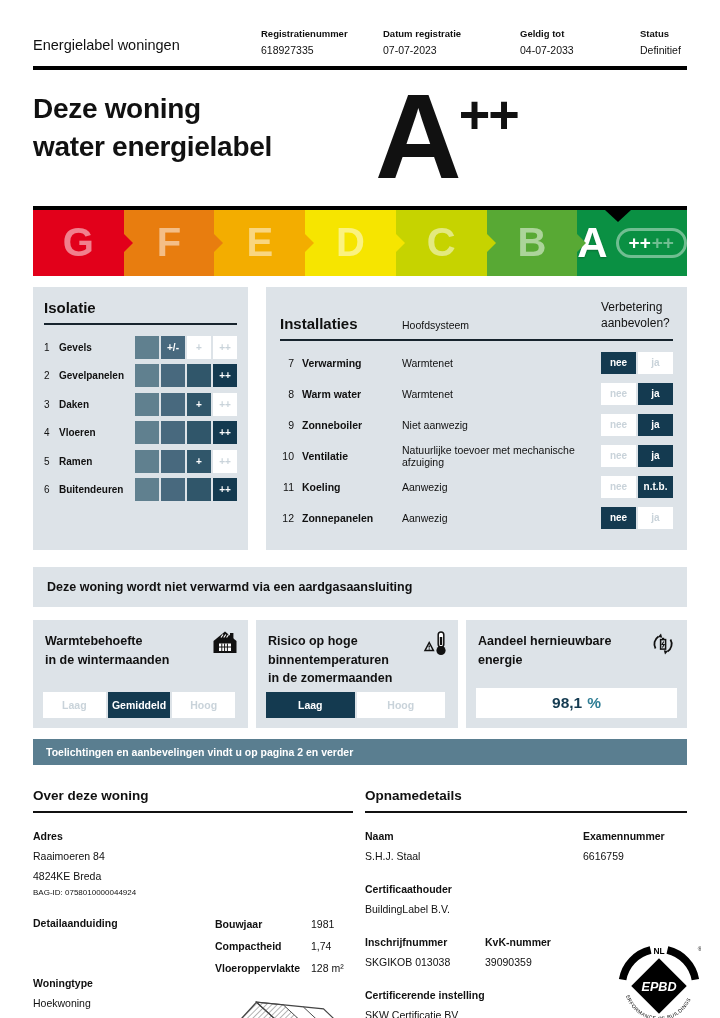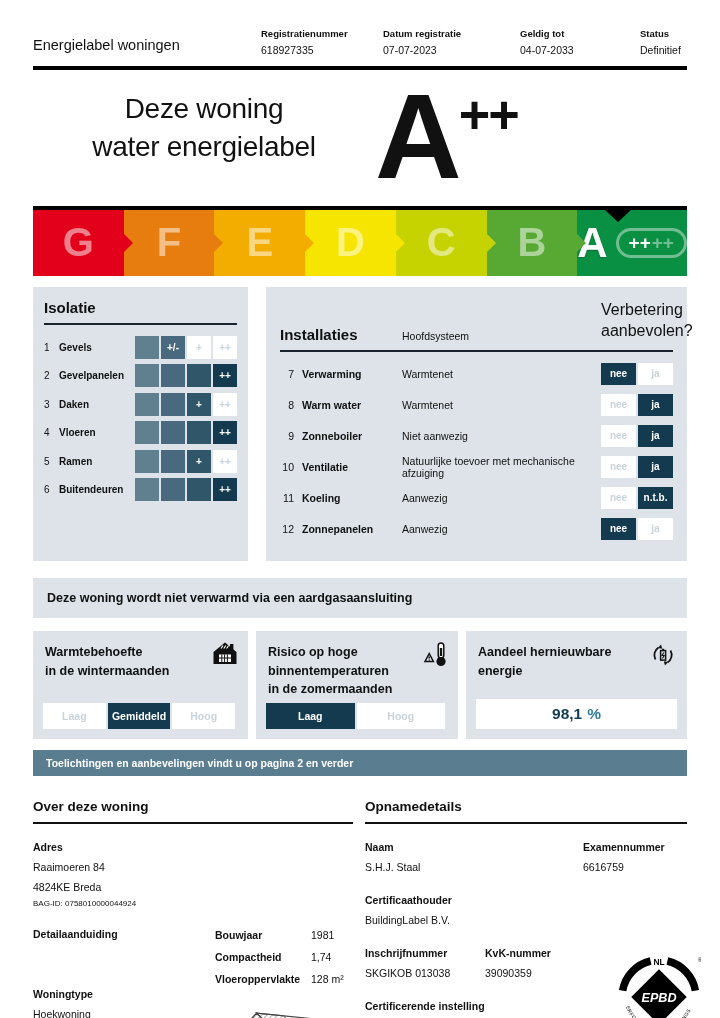--- a/index.html
+++ b/index.html
@@ -8,21 +8,21 @@
   
   .hdr{display:flex;padding:28px 33px 0;}
   .hdr-title{width:228px;font-size:14.5px;padding-top:9px;}
   .hdr-col{font-size:10.5px;}
   .hdr-col .lbl{font-size:9.5px;font-weight:bold;}
   .hdr-col .val{margin-top:5px;}
   .c1{width:122px}.c2{width:137px}.c3{width:120px}.c4{flex:1}
   .hdr-rule{margin:10px 33px 0;border-bottom:4px solid #000;}
   
   .hero{display:flex;padding:20px 33px 0;}
-  .hero-title{width:342px;font-size:28px;font-weight:normal;line-height:1.35;letter-spacing:-0.3px;text-align:center;}
+  .hero-title{width:342px;font-size:28px;font-weight:bold;line-height:1.35;letter-spacing:-0.3px;}
   .hero-rating{display:flex;align-items:flex-start;}
   .rating-A{font-size:120px;font-weight:bold;line-height:0.78;letter-spacing:-3px;}
   .rating-sup{font-size:54px;font-weight:bold;line-height:0.9;margin-top:0;letter-spacing:-2px;}
   
   .scale{margin:22px 33px 0;height:70px;position:relative;}
   .scale-top{position:absolute;top:0;left:0;right:0;height:4px;background:#000;z-index:3;}
   .scale-notch{position:absolute;top:4px;width:0;height:0;border-left:13px solid transparent;
                border-right:13px solid transparent;border-top:12px solid #000;z-index:3;left:calc(89.4% - 13px);}
   .scale-segs{position:absolute;top:4px;left:0;right:0;bottom:0;display:flex;}
   .seg{flex:1;position:relative;display:flex;align-items:center;justify-content:center;}
@@ -35,21 +35,21 @@
         font-size:19px;font-weight:bold;color:rgba(255,255,255,0.42);white-space:nowrap;}
   .pill .on{color:#fff;margin-right:1px;}
   
   .panels{display:flex;gap:18px;margin:11px 33px 0;align-items:stretch;}
   .panel{background:#dde3e8;box-sizing:border-box;padding:12px 11px 12px;}
   .panel.iso{width:215px;}
   .panel.inst{flex:1;padding:12px 14px 12px;}
   .panel-head{display:flex;align-items:flex-end;}
   .panel-title{font-size:15px;font-weight:bold;}
   .head-system{flex:1;font-size:10.5px;padding-bottom:1px;}
-  .head-improve{width:72px;font-size:16px;line-height:1.35;white-space:pre-line;padding-bottom:1px;}
+  .head-improve{width:72px;font-size:12px;line-height:1.35;white-space:pre-line;padding-bottom:1px;}
   .panel-rule{border-bottom:2px solid #17242d;margin-top:7px;margin-bottom:11px;}
   .iso-row{display:flex;align-items:center;height:23px;margin-bottom:5.5px;}
   .iso-num{width:10px;font-size:10px;}
   .iso-label{flex:1;font-size:10px;font-weight:bold;padding-left:5px;}
   .iso-cells{display:flex;gap:2px;}
   .iso-cell{width:24px;height:23px;display:flex;align-items:center;justify-content:center;
             font-size:10px;font-weight:bold;color:#fff;background:#fff;}
   .iso-cell.off{color:#c9d3da;}
   .inst-row{display:flex;align-items:center;height:22px;margin-bottom:9px;}
   .inst-num{width:14px;text-align:right;font-size:10.5px;}

